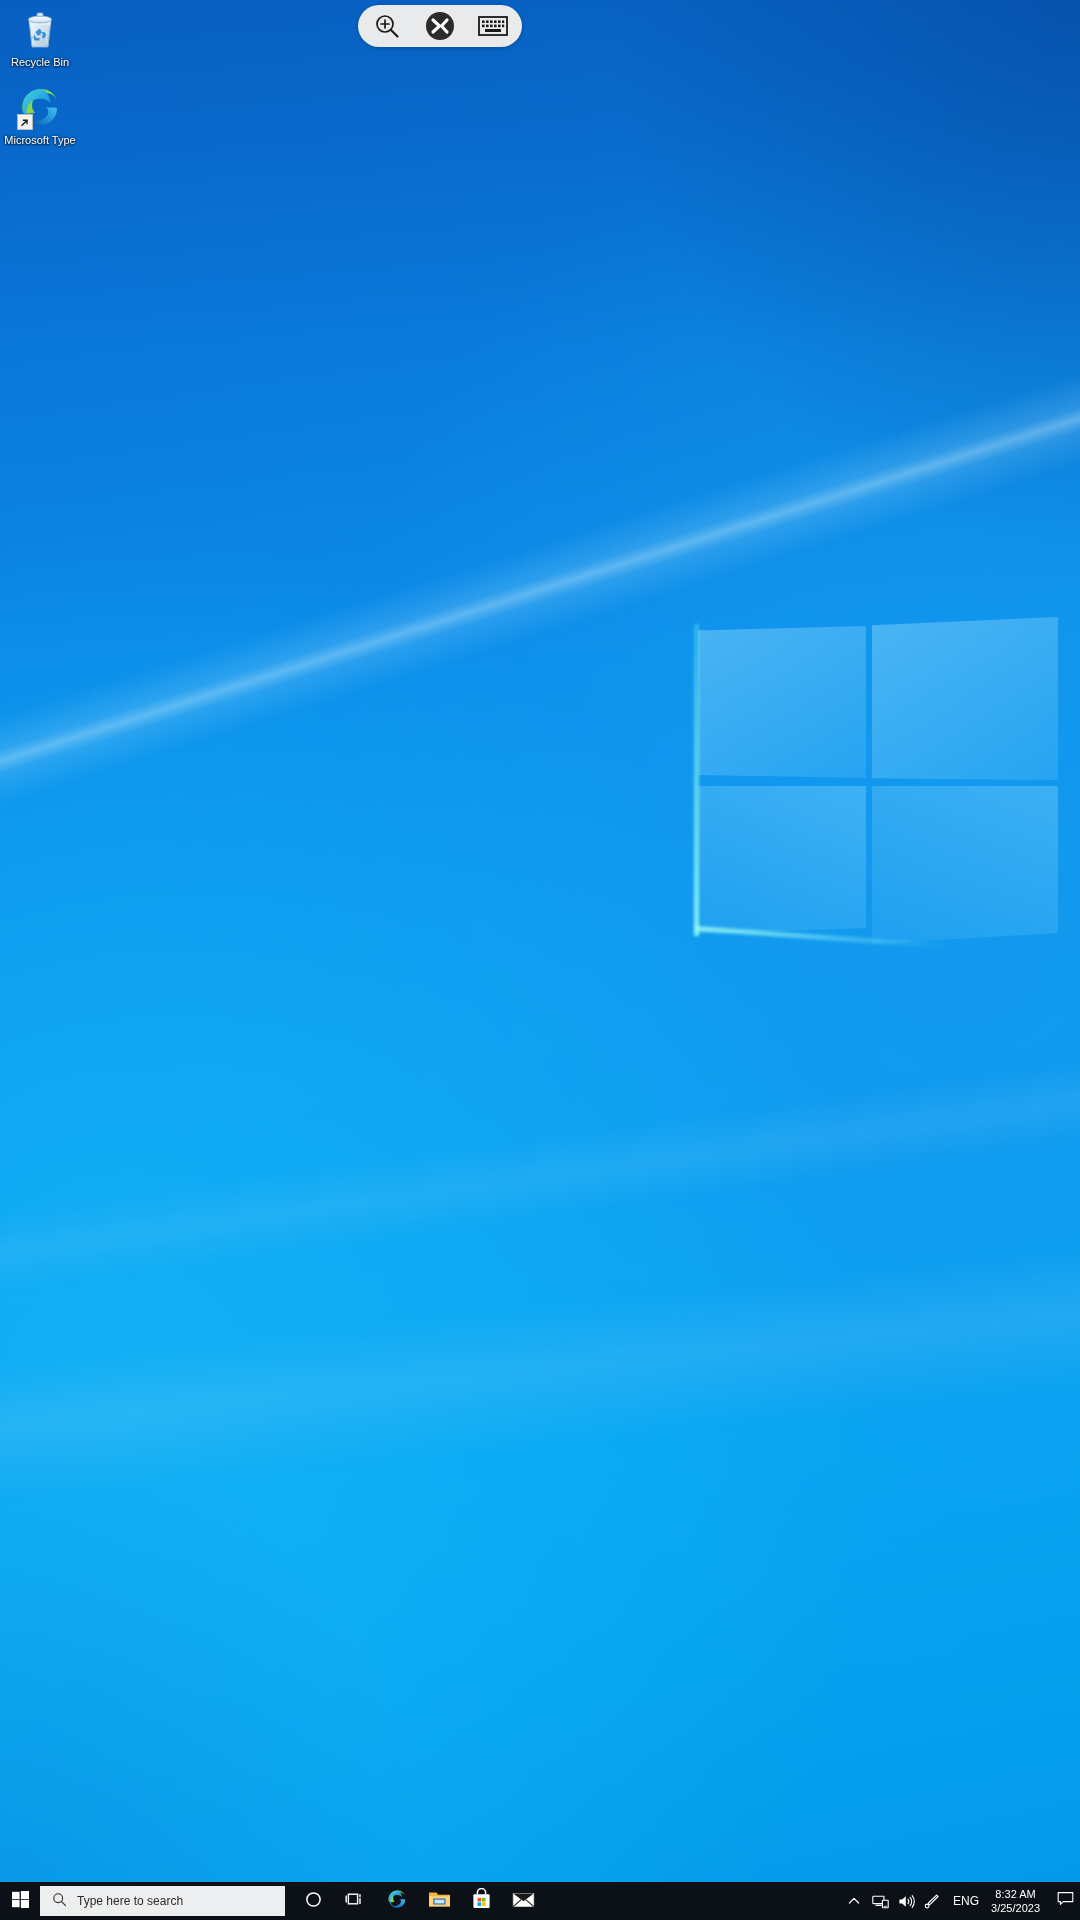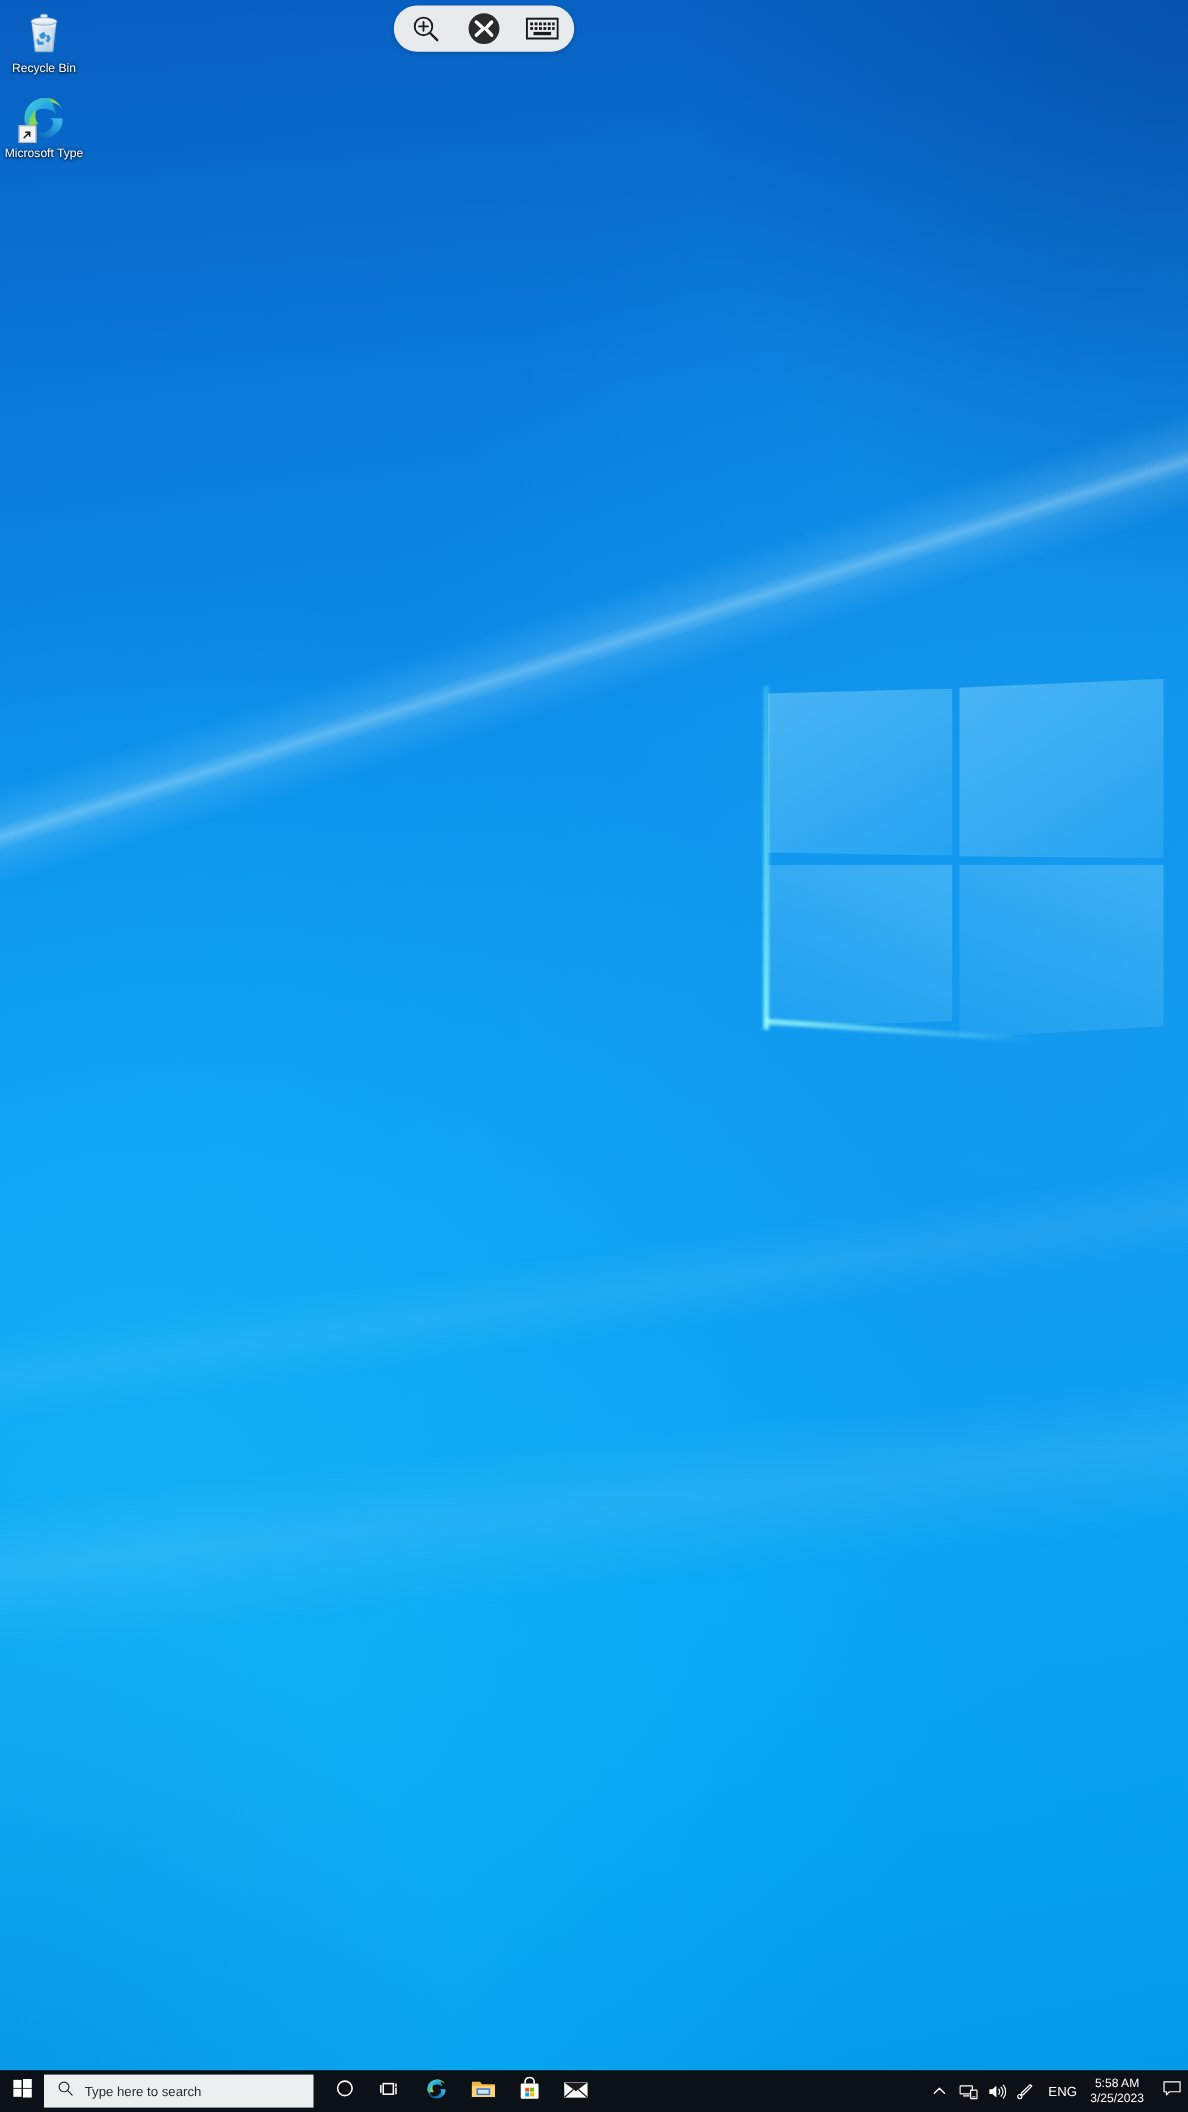--- a/index.html
+++ b/index.html
@@ -497,21 +497,21 @@
       <div class="tray-icon">
         <svg width="16" height="16" viewBox="0 0 16 16">
           <path d="M12.6 2.1 L14 3.5 L6.2 11.3 L4 12 L4.7 9.8 Z" fill="none" stroke="#ffffff" stroke-width="1.2" stroke-linejoin="round"></path>
           <circle cx="3.1" cy="13" r="1.9" fill="none" stroke="#ffffff" stroke-width="1.1"></circle>
         </svg>
       </div>
 
       <div id="tray-lang">ENG</div>
 
       <div id="tray-clock">
-        <div>5:58 AM</div>
+        <div>8:32 AM</div>
         <div>3/25/2023</div>
       </div>
 
       <div id="tray-action">
         <span>
           <svg width="17" height="16" viewBox="0 0 17 16">
             <path d="M1.2 1.6 H15.8 V10.6 H6.2 L3.4 13.4 V10.6 H1.2 Z" fill="none" stroke="#ffffff" stroke-width="1.1" stroke-linejoin="round"></path>
           </svg>
         </span>
       </div>

